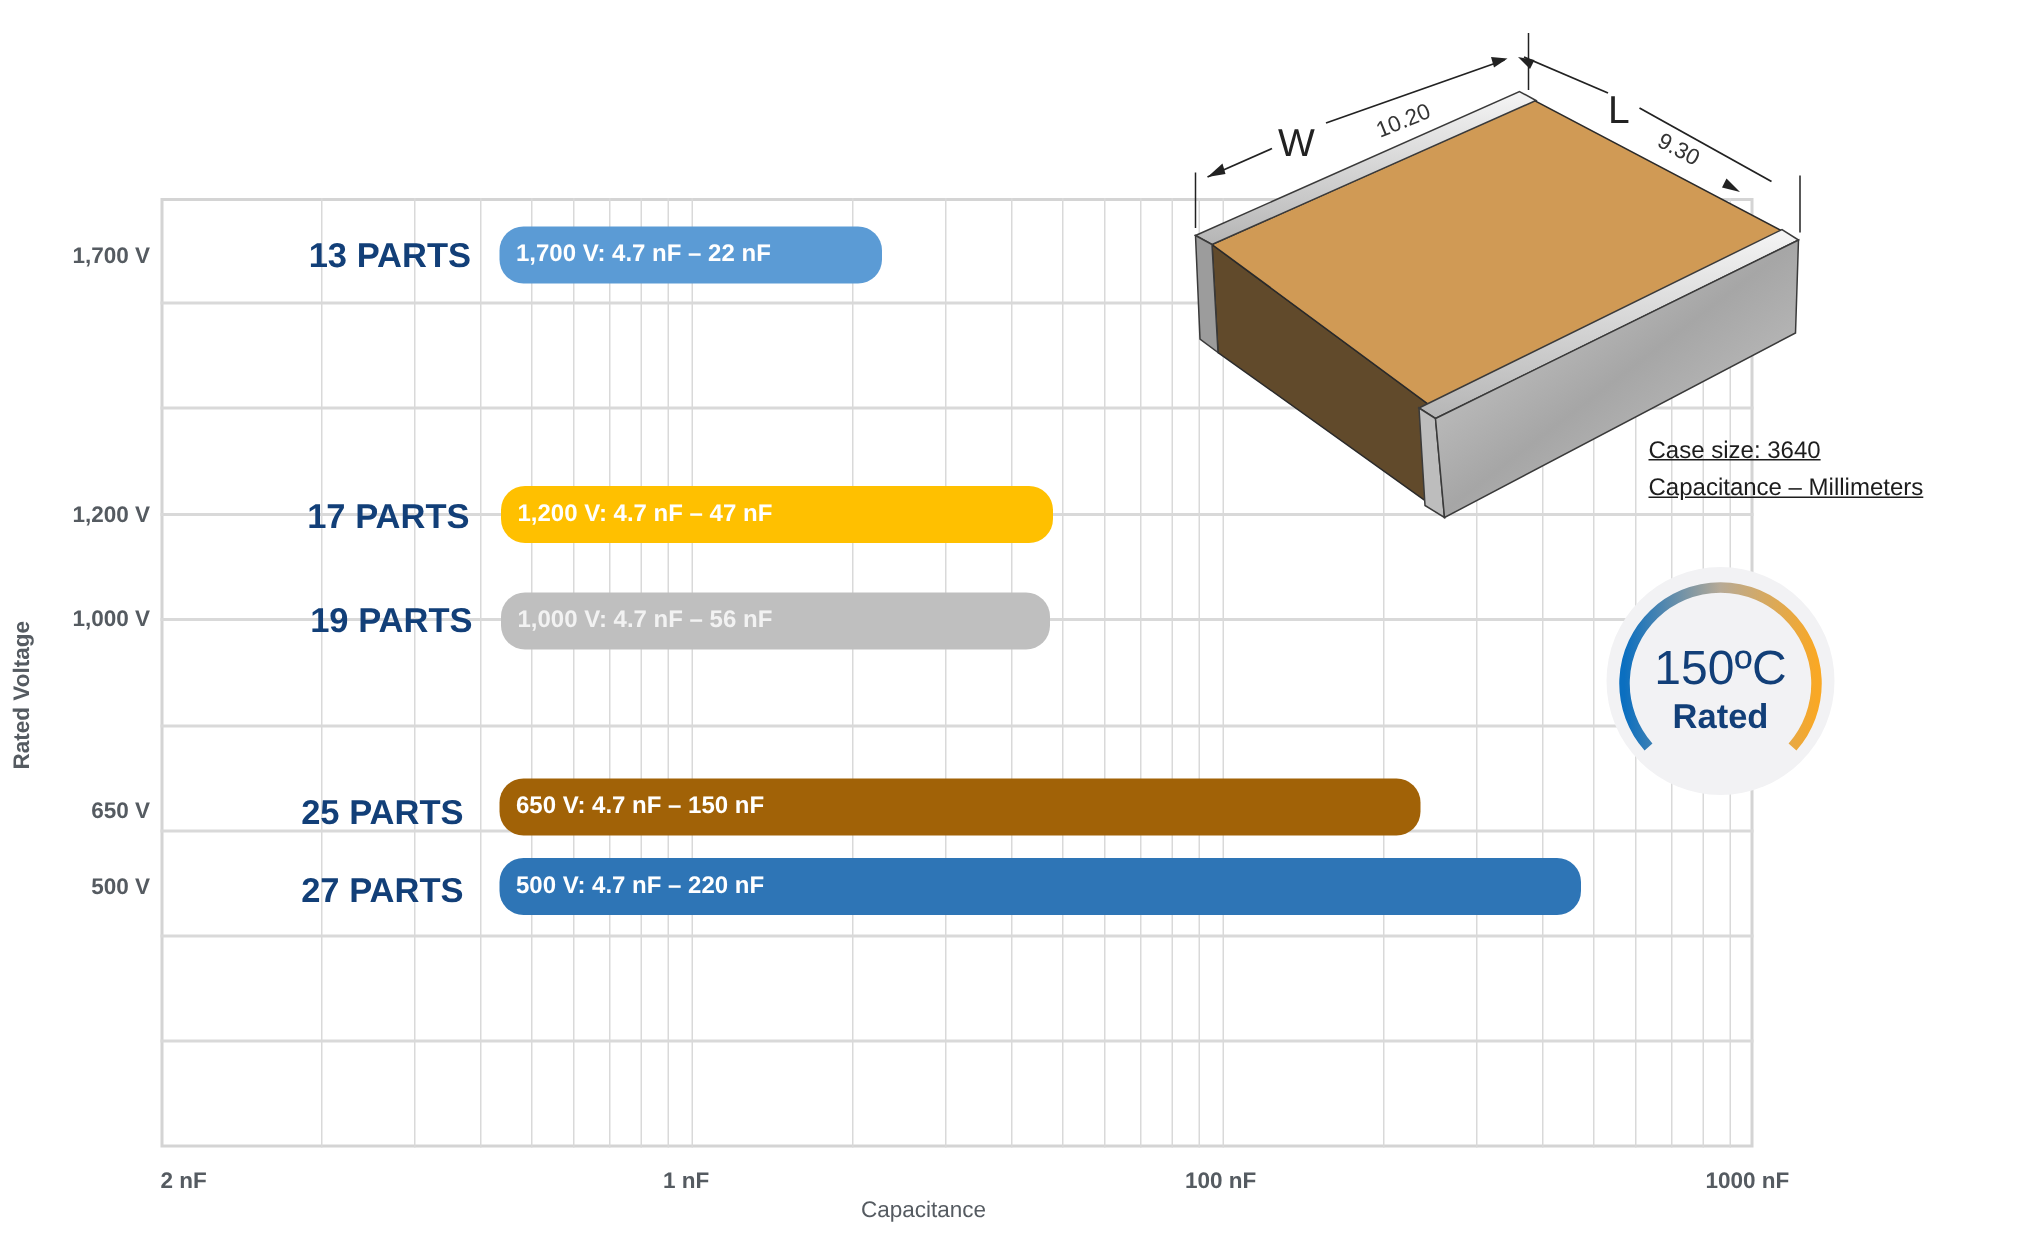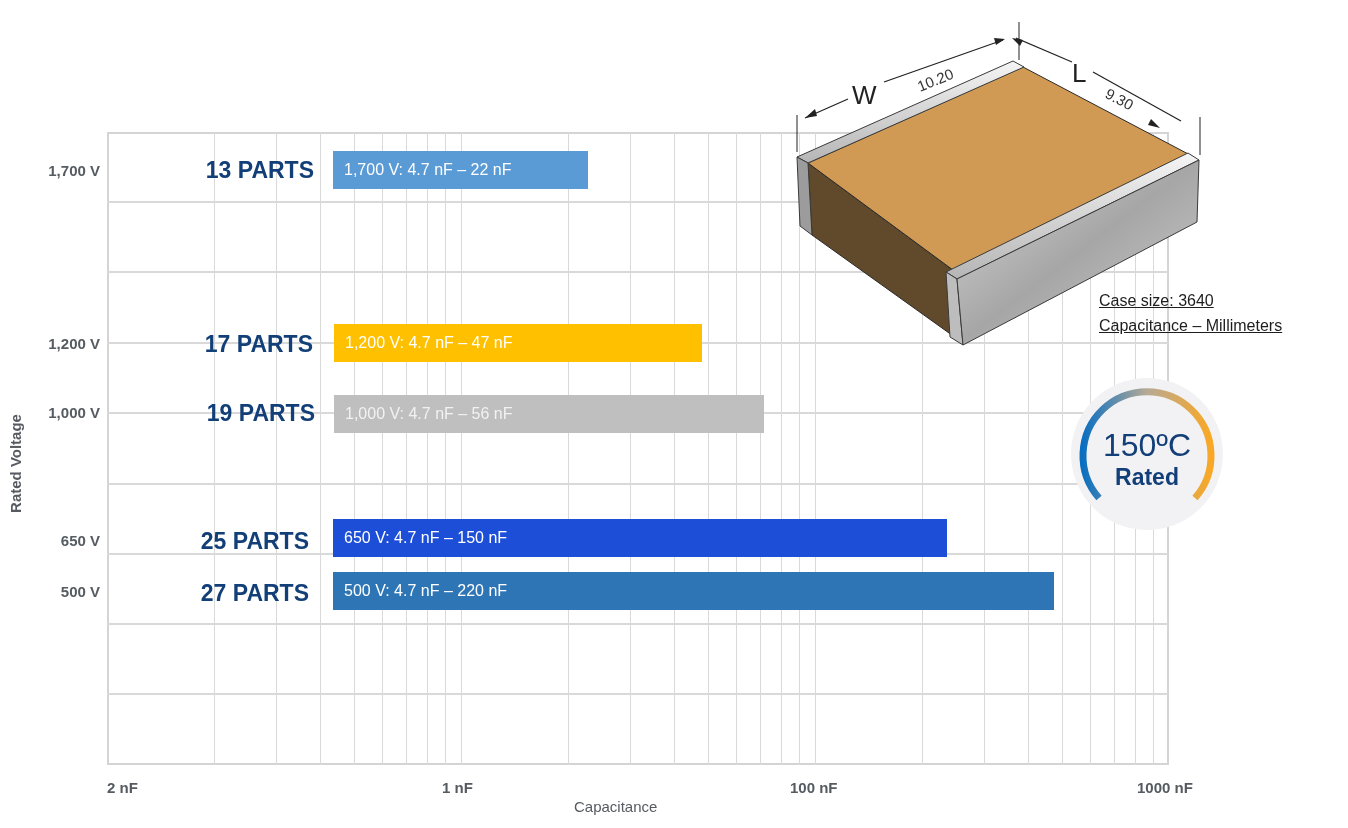--- a/index.html
+++ b/index.html
@@ -5,21 +5,21 @@
   html,body{margin:0;padding:0;background:#ffffff;}
   body{width:1348px;height:828px;position:relative;overflow:hidden;font-family:"Liberation Sans",sans-serif;}
   .plot{position:absolute;left:107px;top:132px;width:1062px;height:633px;border:2px solid #d4d4d4;box-sizing:border-box;}
   .vline{position:absolute;top:132px;height:633px;width:1px;background:#d9d9d9;}
   .hline{position:absolute;left:107px;width:1062px;height:2px;background:#d9d9d9;}
   .ytick{position:absolute;left:0;width:100px;text-align:right;font-size:15px;font-weight:bold;color:#555b61;}
   .ylabel{position:absolute;left:-40px;top:455px;width:110px;transform:rotate(-90deg);font-size:15px;font-weight:bold;color:#555b61;text-align:center;}
   .xtick{position:absolute;top:779px;font-size:15px;font-weight:bold;color:#555b61;}
   .xlabel{position:absolute;left:574px;top:798px;font-size:15px;font-weight:normal;color:#555b61;}
   .parts{position:absolute;font-size:23px;font-weight:bold;color:#123f78;text-align:right;width:200px;}
-  .bar{position:absolute;height:38px;color:#ffffff;font-size:16px;font-weight:normal;line-height:38px;padding-left:11px;box-sizing:border-box;white-space:nowrap;}
+  .bar{position:absolute;height:38px;color:#ffffff;font-size:16px;font-weight:bold;line-height:38px;padding-left:11px;box-sizing:border-box;white-space:nowrap;border-radius:16px;}
   .chip{position:absolute;left:760px;top:0;width:460px;height:360px;}
   .case{position:absolute;left:1099px;top:288px;font-size:16px;color:#1d1d1d;line-height:25px;text-decoration:underline;}
   .badge{position:absolute;left:1069px;top:376px;width:156px;height:156px;}
 </style>
 </head>
 <body>
 
 <div class="plot"></div>
 
 <div id="vgrid">
@@ -74,22 +74,22 @@
 <div class="xlabel">Capacitance</div>
 
 <div class="parts" style="left:114px;top:157px">13 PARTS</div>
 <div class="parts" style="left:113px;top:331px">17 PARTS</div>
 <div class="parts" style="left:115px;top:400px">19 PARTS</div>
 <div class="parts" style="left:109px;top:528px">25 PARTS</div>
 <div class="parts" style="left:109px;top:580px">27 PARTS</div>
 
 <div class="bar" style="left:333px;top:151px;width:255px;background:#5b9bd5">1,700 V: 4.7 nF – 22 nF</div>
 <div class="bar" style="left:334px;top:324px;width:368px;background:#ffc000">1,200 V: 4.7 nF – 47 nF</div>
-<div class="bar" style="left:334px;top:395px;width:430px;background:#bfbfbf;color:#f2f2f2">1,000 V: 4.7 nF – 56 nF</div>
-<div class="bar" style="left:333px;top:519px;width:614px;background:#1d4ed8">650 V: 4.7 nF – 150 nF</div>
+<div class="bar" style="left:334px;top:395px;width:366px;background:#bfbfbf;color:#f2f2f2">1,000 V: 4.7 nF – 56 nF</div>
+<div class="bar" style="left:333px;top:519px;width:614px;background:#a16207">650 V: 4.7 nF – 150 nF</div>
 <div class="bar" style="left:333px;top:572px;width:721px;background:#2e75b6">500 V: 4.7 nF – 220 nF</div>
 
 <svg class="chip" viewBox="760 0 460 360">
   <defs>
     <linearGradient id="termGrad" x1="0" y1="0" x2="1" y2="1">
       <stop offset="0" stop-color="#d8d8d8"></stop>
       <stop offset="0.5" stop-color="#a6a6a6"></stop>
       <stop offset="1" stop-color="#cfcfcf"></stop>
     </linearGradient>
     <linearGradient id="termTop" x1="0" y1="0" x2="0" y2="1">

